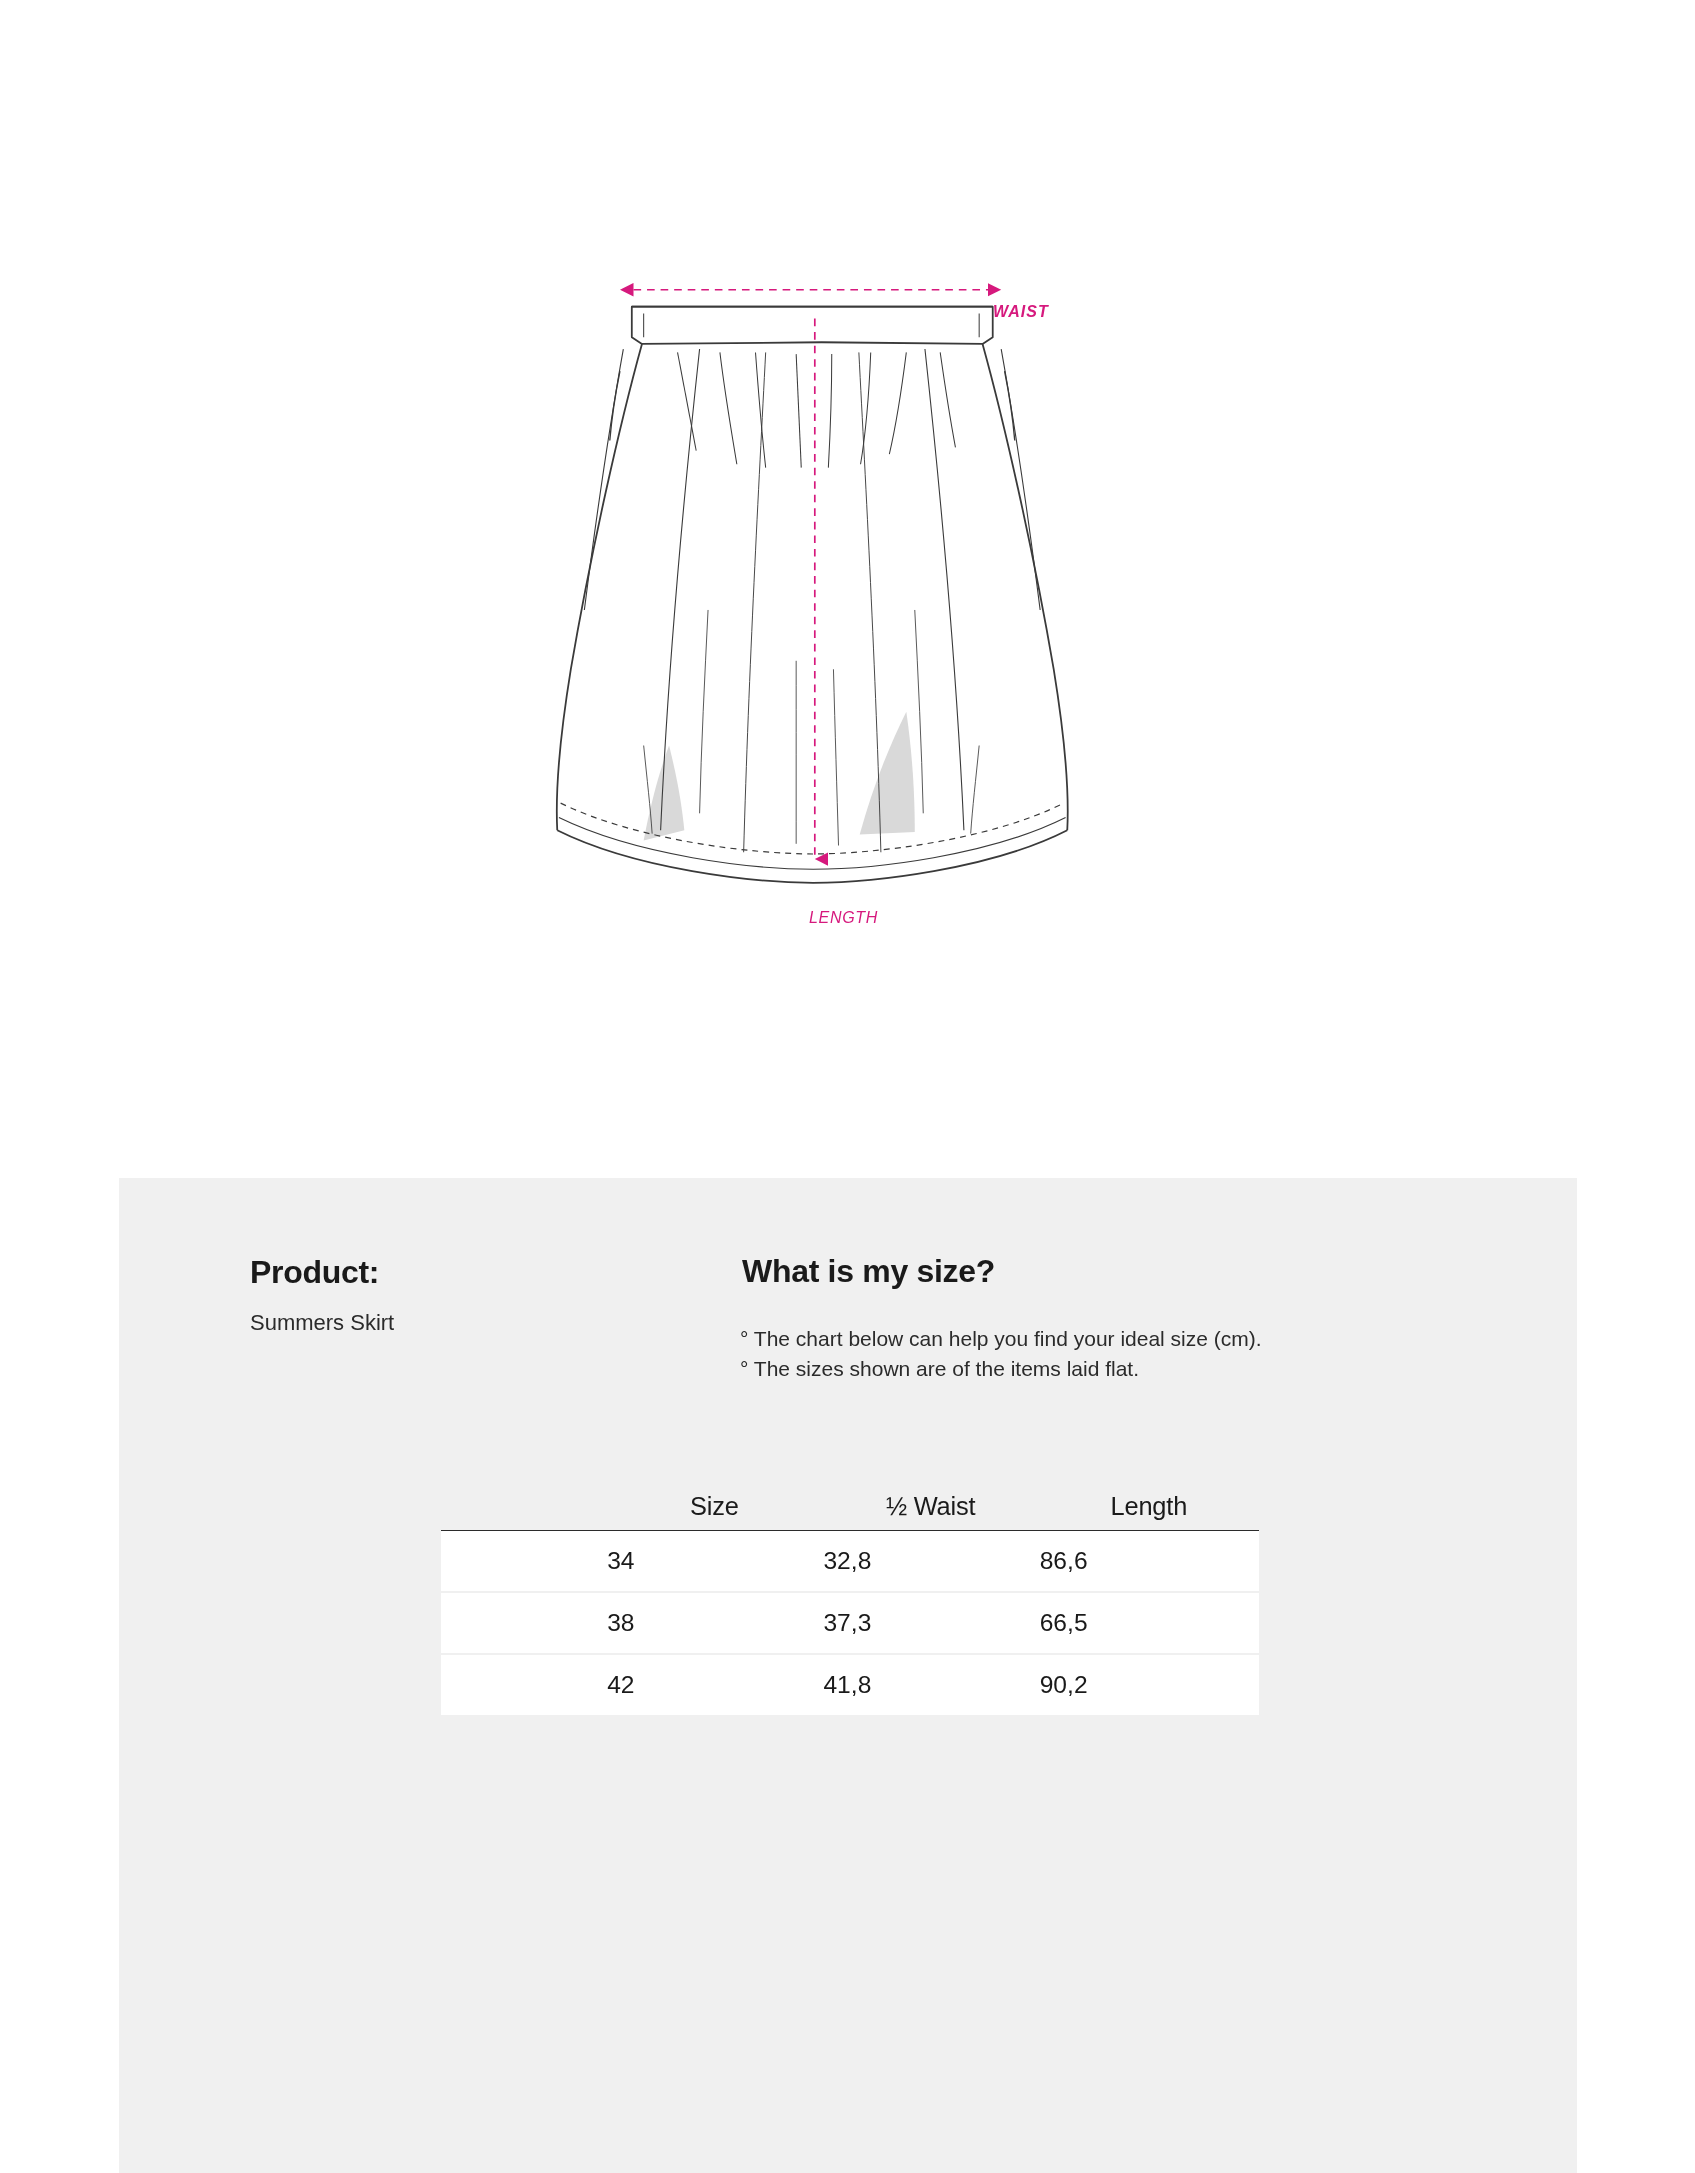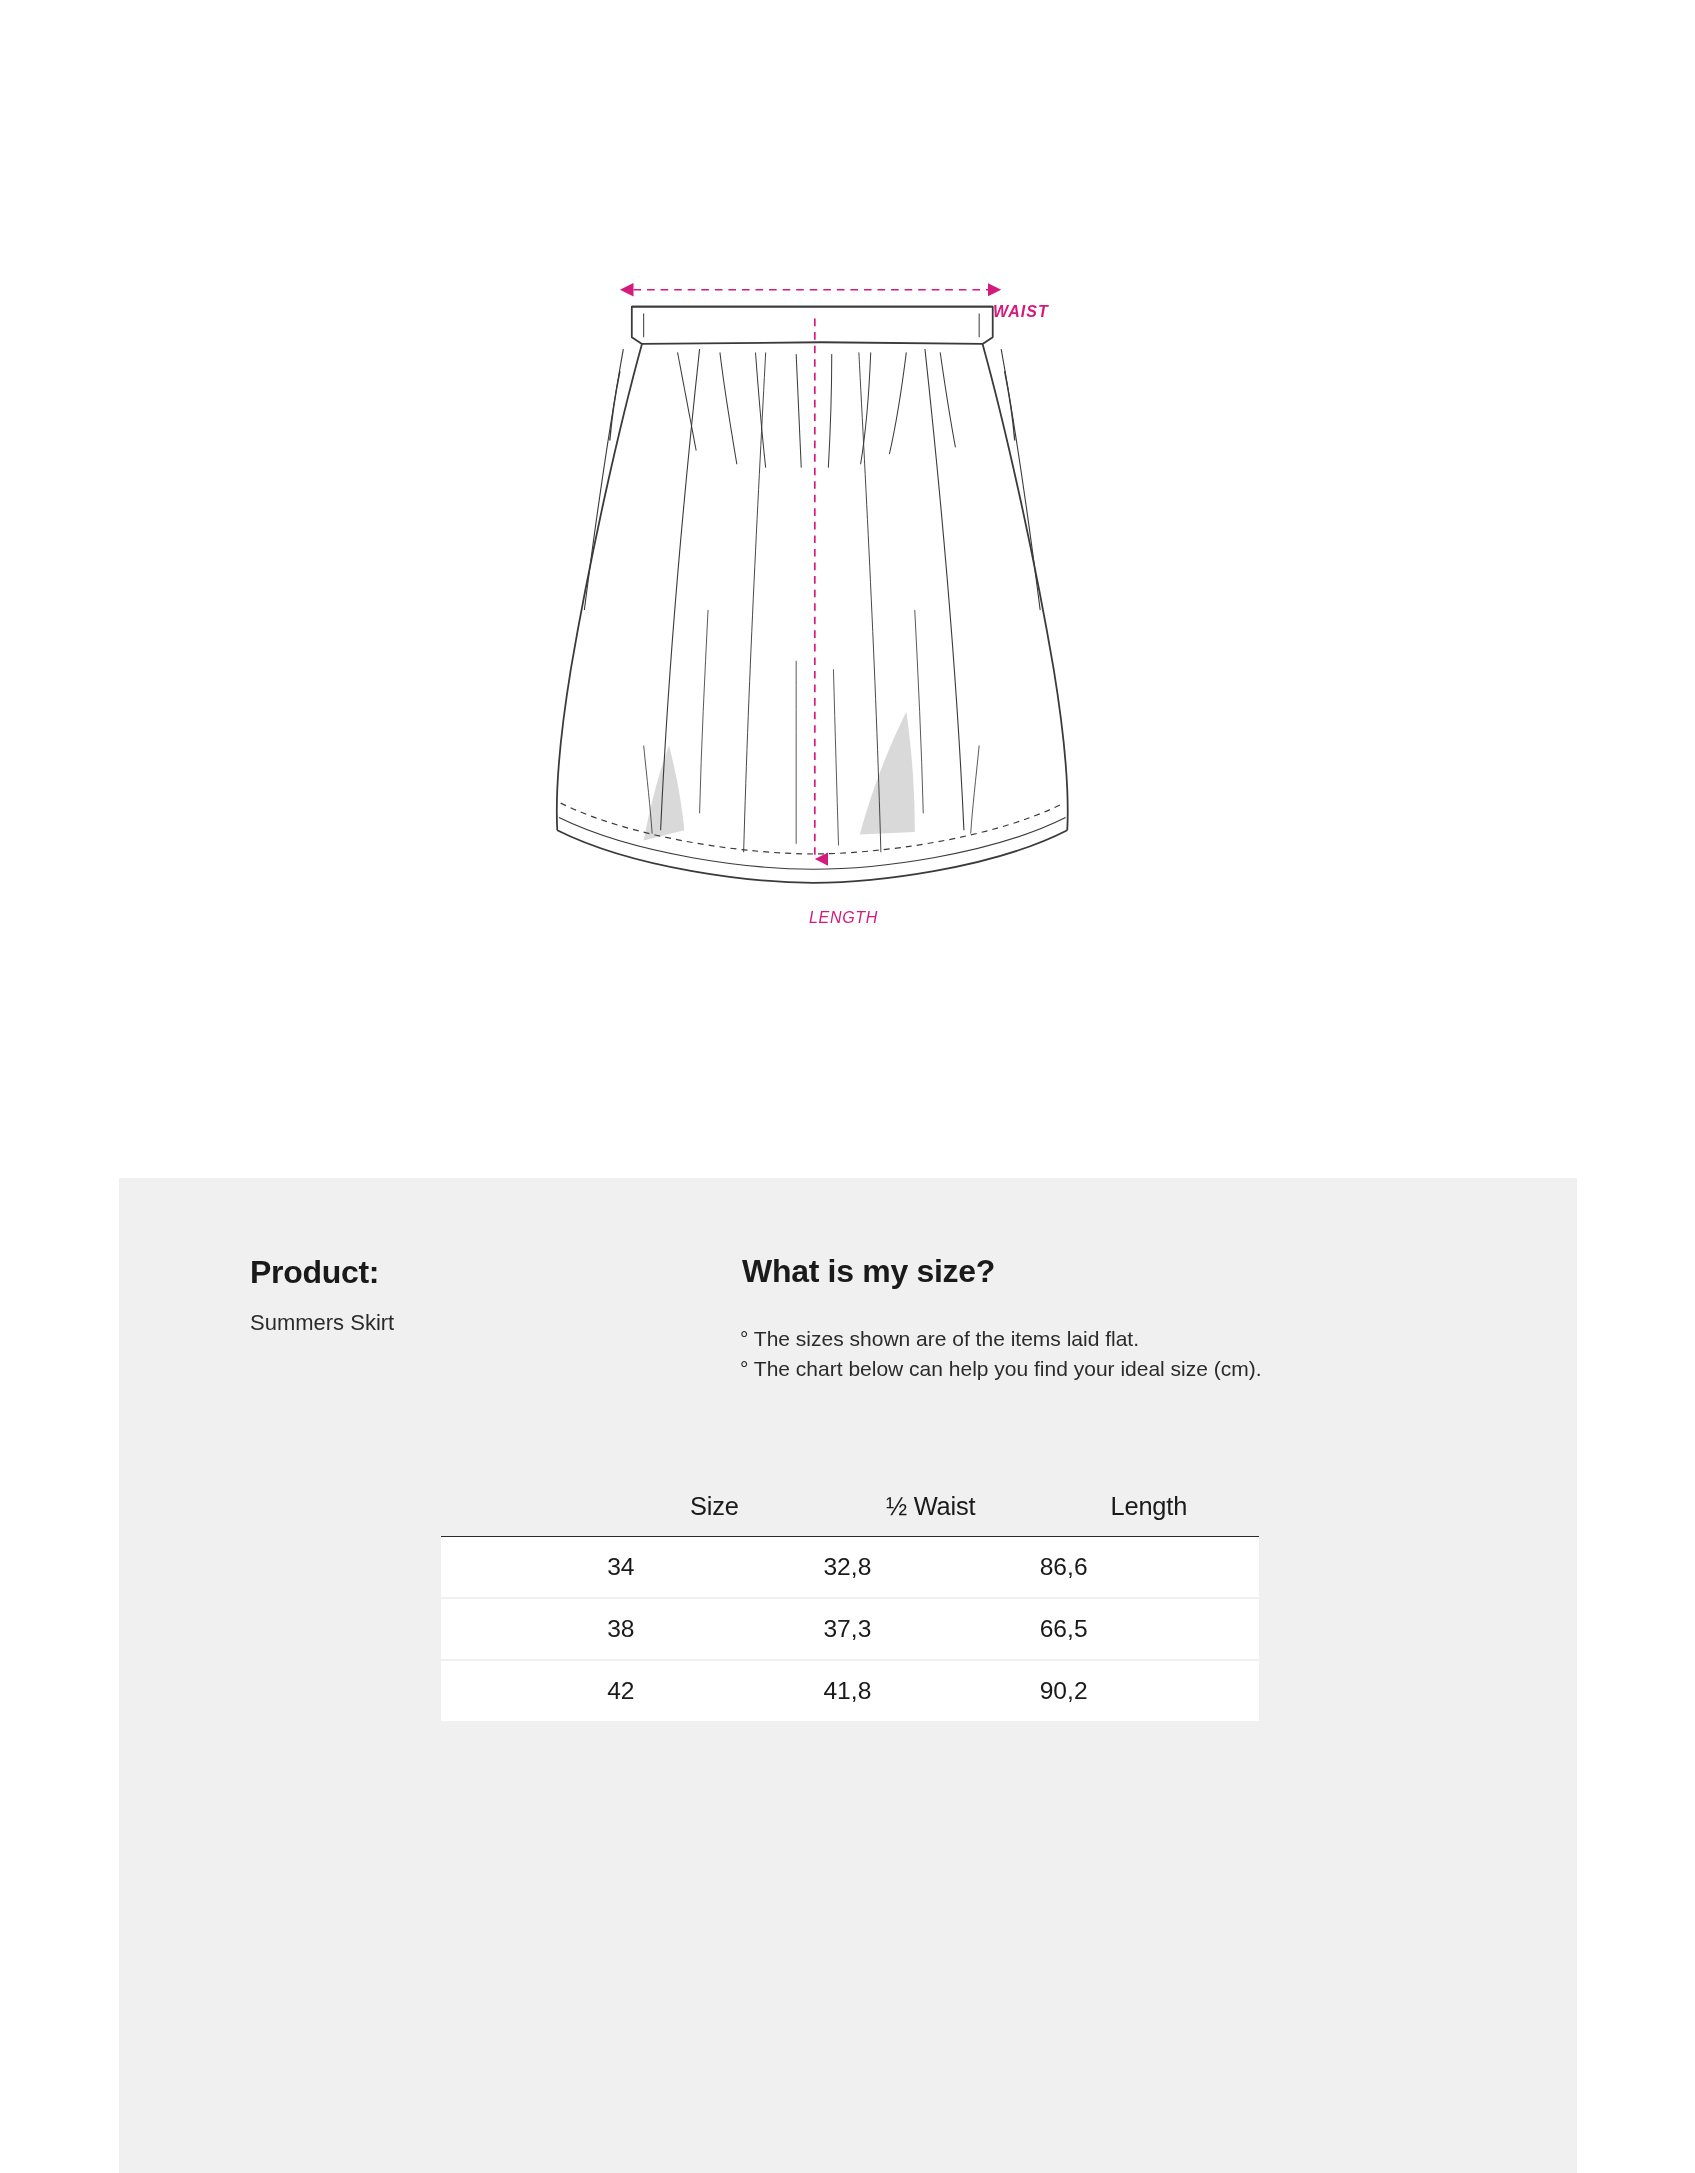--- a/index.html
+++ b/index.html
@@ -110,21 +110,21 @@
   table#size-table {
     border-collapse: collapse;
     width: 818px;
     table-layout: fixed;
   }
   table#size-table th {
     font-size: 25.4px;
     font-weight: normal;
     color: #1a1a1a;
     text-align: center;
-    padding: 0 0 15px 0;
+    padding: 0 0 9px 0;
     letter-spacing: -0.2px;
   }
   table#size-table thead tr {
     border-bottom: 1.7px solid #2b2b2b;
   }
   table#size-table td {
     font-size: 24.6px;
     text-align: left;
     color: #1a1a1a;
     height: 58px;
@@ -216,22 +216,22 @@
   <div class="measure-label" id="length-label">LENGTH</div>
 </div>
 
 <div id="info-panel">
 
   <div class="heading" id="product-heading">Product:</div>
   <div id="product-name">Summers Skirt</div>
 
   <div class="heading" id="size-heading">What is my size?</div>
   <div id="size-notes">
+    <div class="note-line">° The chart below can help you find your ideal size (cm).</div>
     <div class="note-line">° The sizes shown are of the items laid flat.</div>
-    <div class="note-line">° The chart below can help you find your ideal size (cm).</div>
   </div>
 
   <div id="size-table-wrap">
     <table id="size-table">
       <colgroup>
         <col class="c-empty">
           <col class="c-size">
           <col class="c-waist">
           <col class="c-length">
       </colgroup>

